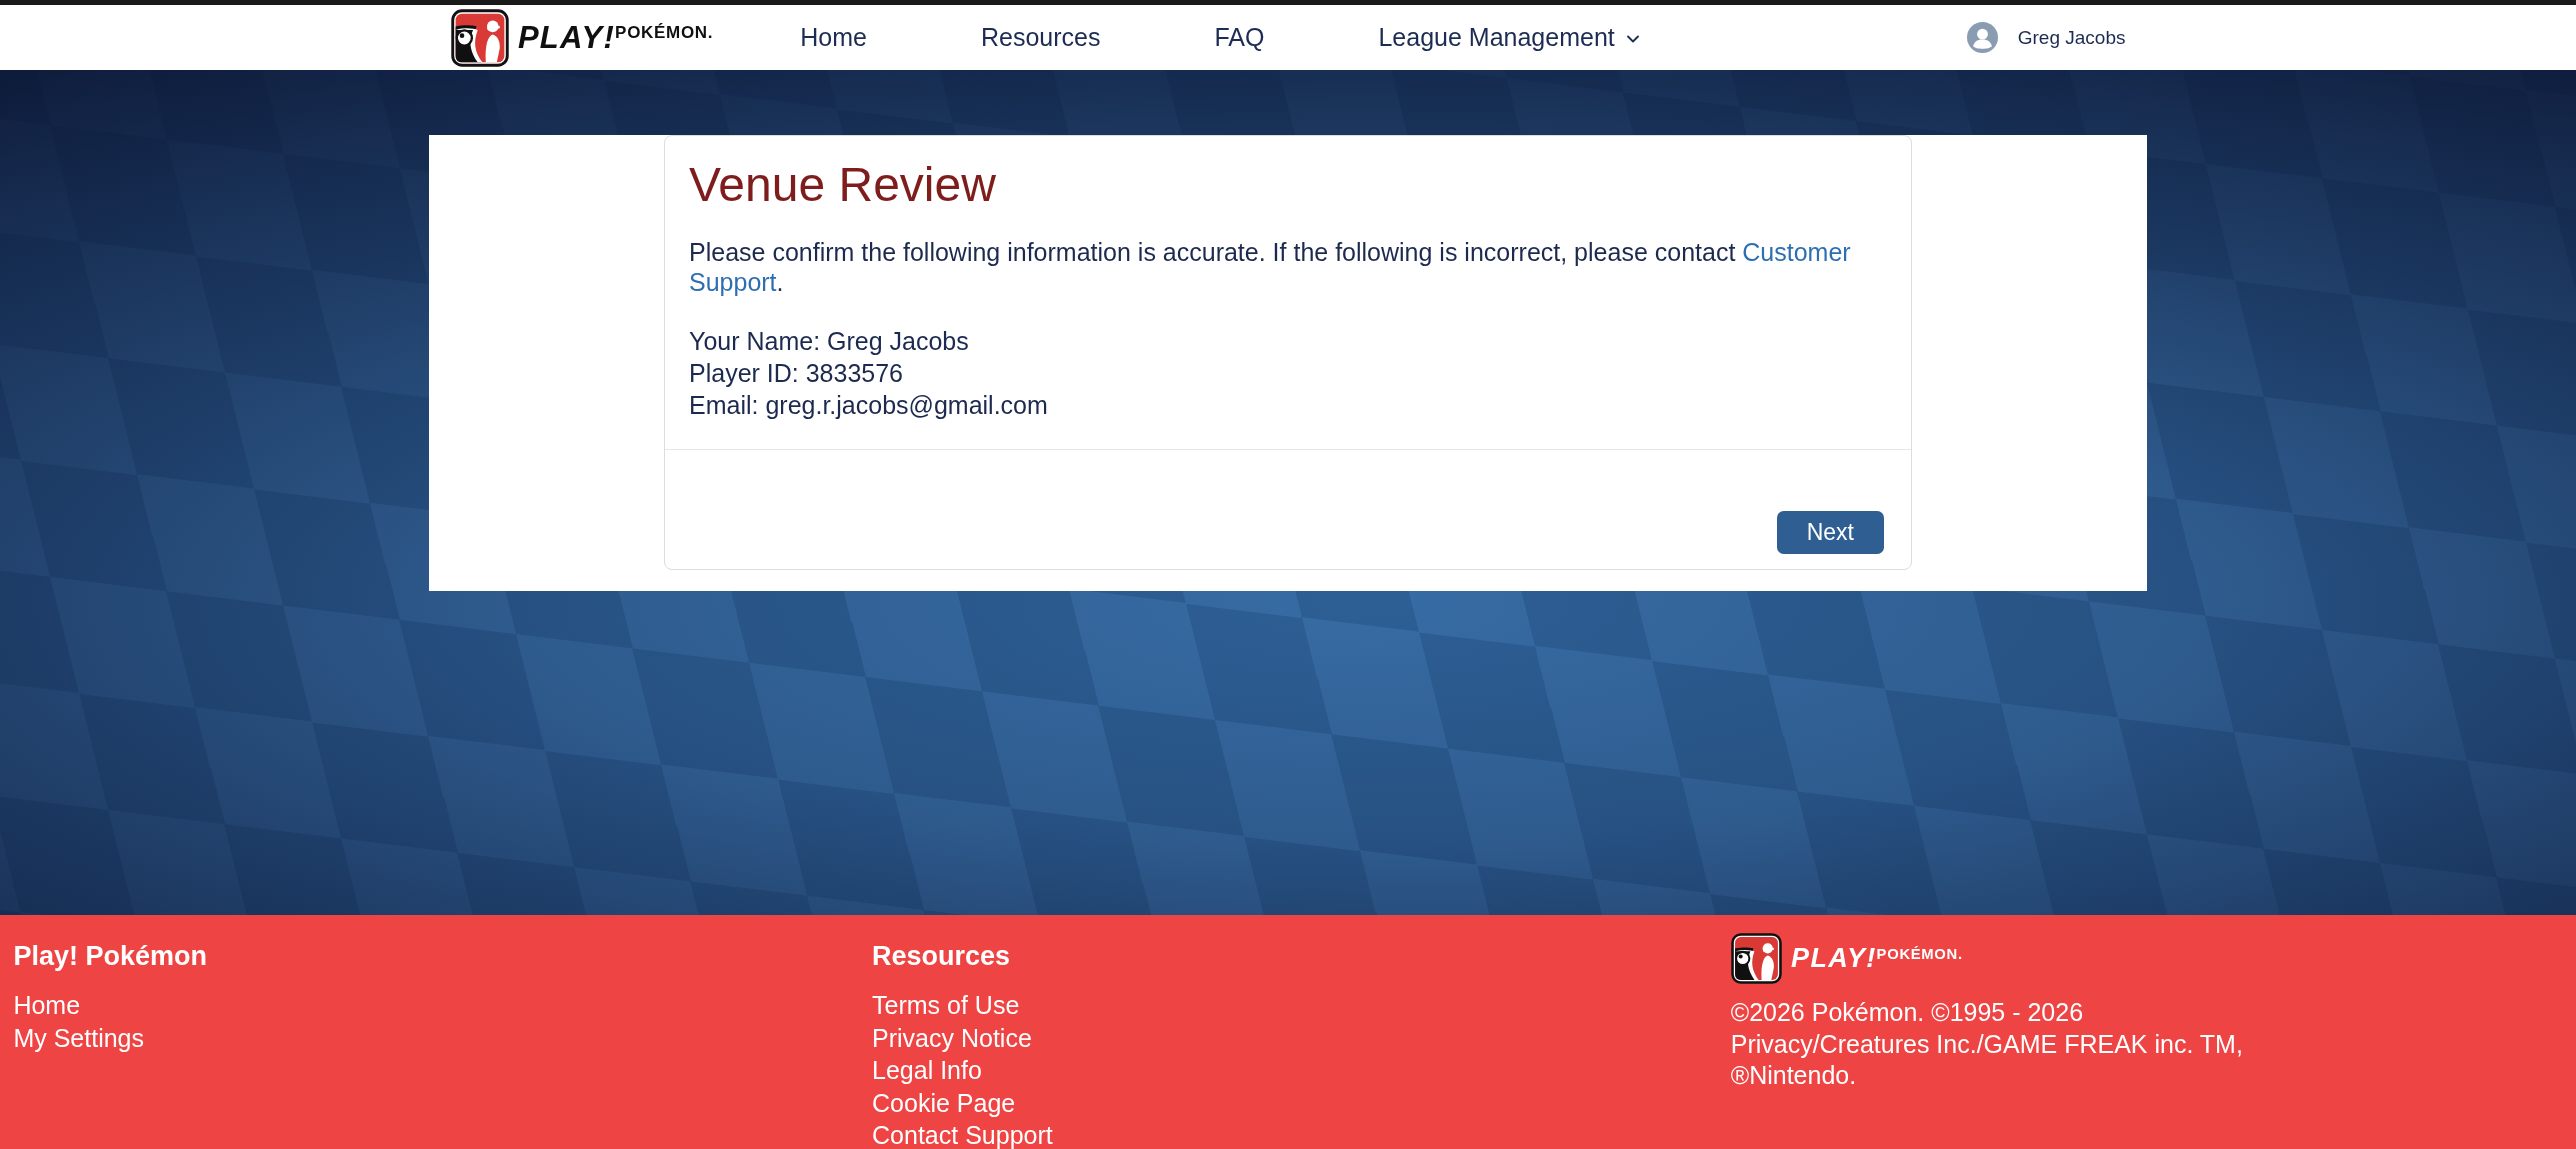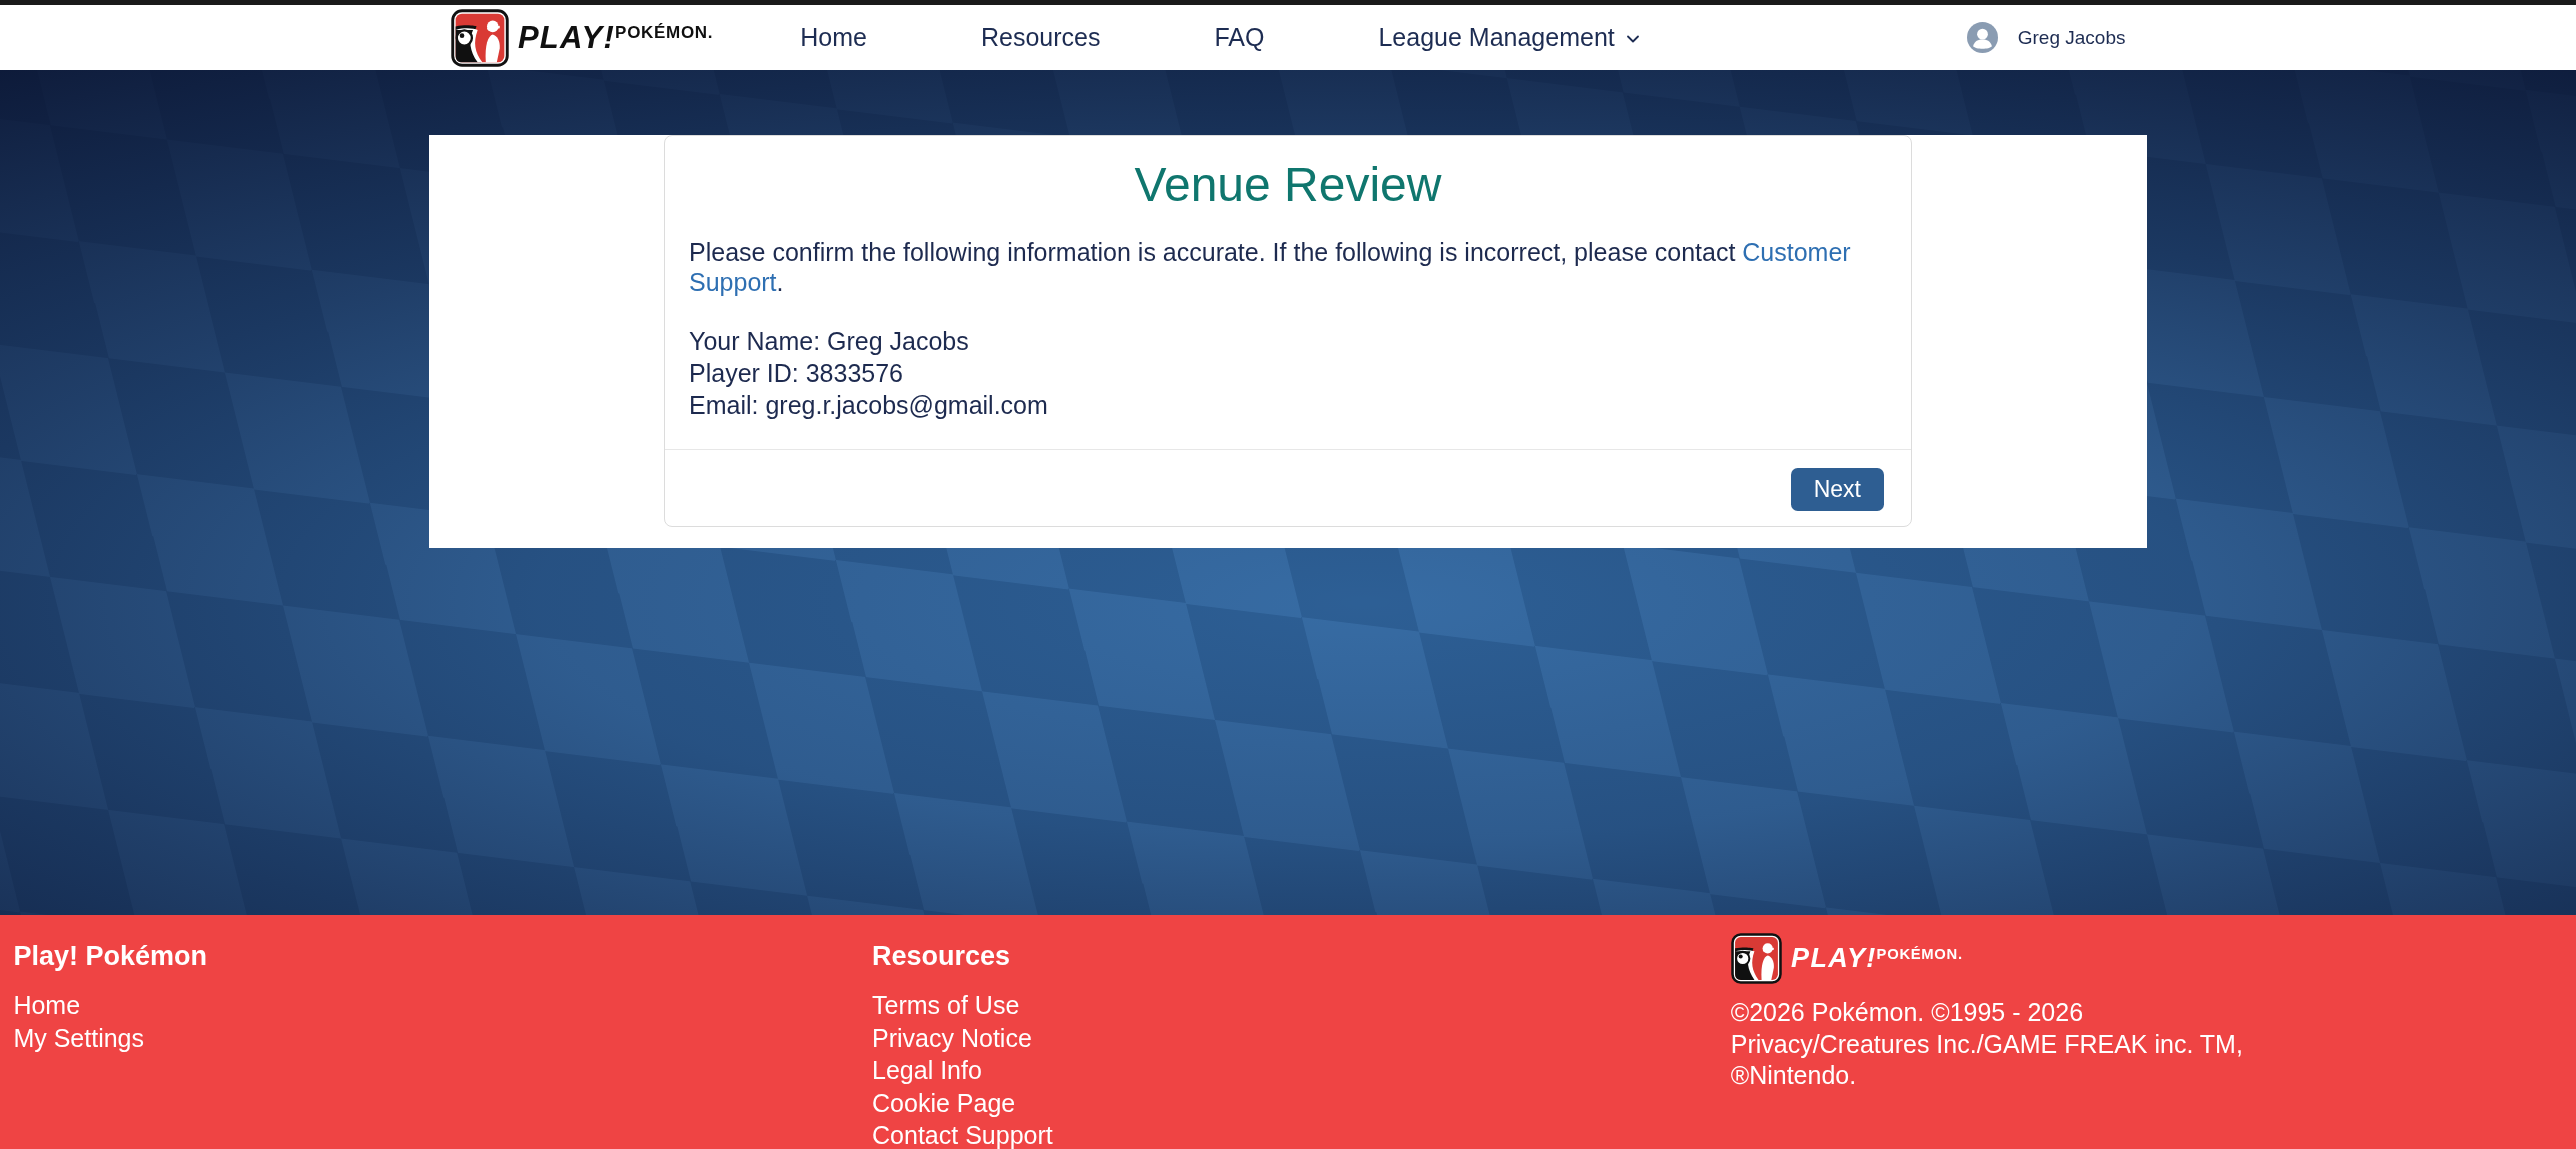--- a/index.html
+++ b/index.html
@@ -67,34 +67,34 @@
     width: 1718px; margin: 0 auto; top: 40px;
     background: #ffffff; padding-bottom: 21.5px;
   }
   .card {
     margin: 25px 235px 0 235px;
     border: 1.3px solid #dcdcdc; border-radius: 8px;
     background: #ffffff; padding-top: 20px;
   }
   .card-body { padding: 0 24px; }
   .card h1 {
-    margin: 0; text-align: center;
-    font-size: 48px; font-weight: 400; color: #0f766e; line-height: 58px;
+    margin: 0; text-align: left;
+    font-size: 48px; font-weight: 400; color: #7f1d1d; line-height: 58px;
   }
   p.intro {
     margin: 24px 0 0 0; font-size: 25px; line-height: 29.5px; color: #1d2a4f;
   }
   p.intro a { color: #2e6fb2; text-decoration: none; cursor: pointer; }
   .info { margin-top: 28px; font-size: 25px; line-height: 32px; color: #1d2a4f; }
   .divider { margin-top: 28px; border-top: 1.3px solid #e7e7e7; }
   .card-actions { padding: 17.4px 27px 14.8px 27px; text-align: right; }
   .btn-next {
     background: #2e5e92; color: #ffffff; border: none; border-radius: 6.7px;
     font-size: 23px; font-family: "Liberation Sans", sans-serif;
-    height: 43px; padding: 0 23px; cursor: pointer;
+    height: 43px; padding: 0 30px; cursor: pointer; margin-top: 43px;
   }
 
   
   footer.sitefooter {
     background: #ef4444; height: 282px; color: #ffffff;
     display: grid; grid-template-columns: 1fr 1fr 1fr;
     padding-top: 27px; position: relative; z-index: 5;
   }
   .fcol { padding-left: 13.4px; }
   .fcol h3 { margin: 0 0 21.5px 0; font-size: 27px; font-weight: 700; line-height: 29.5px; color: #ffffff; }

